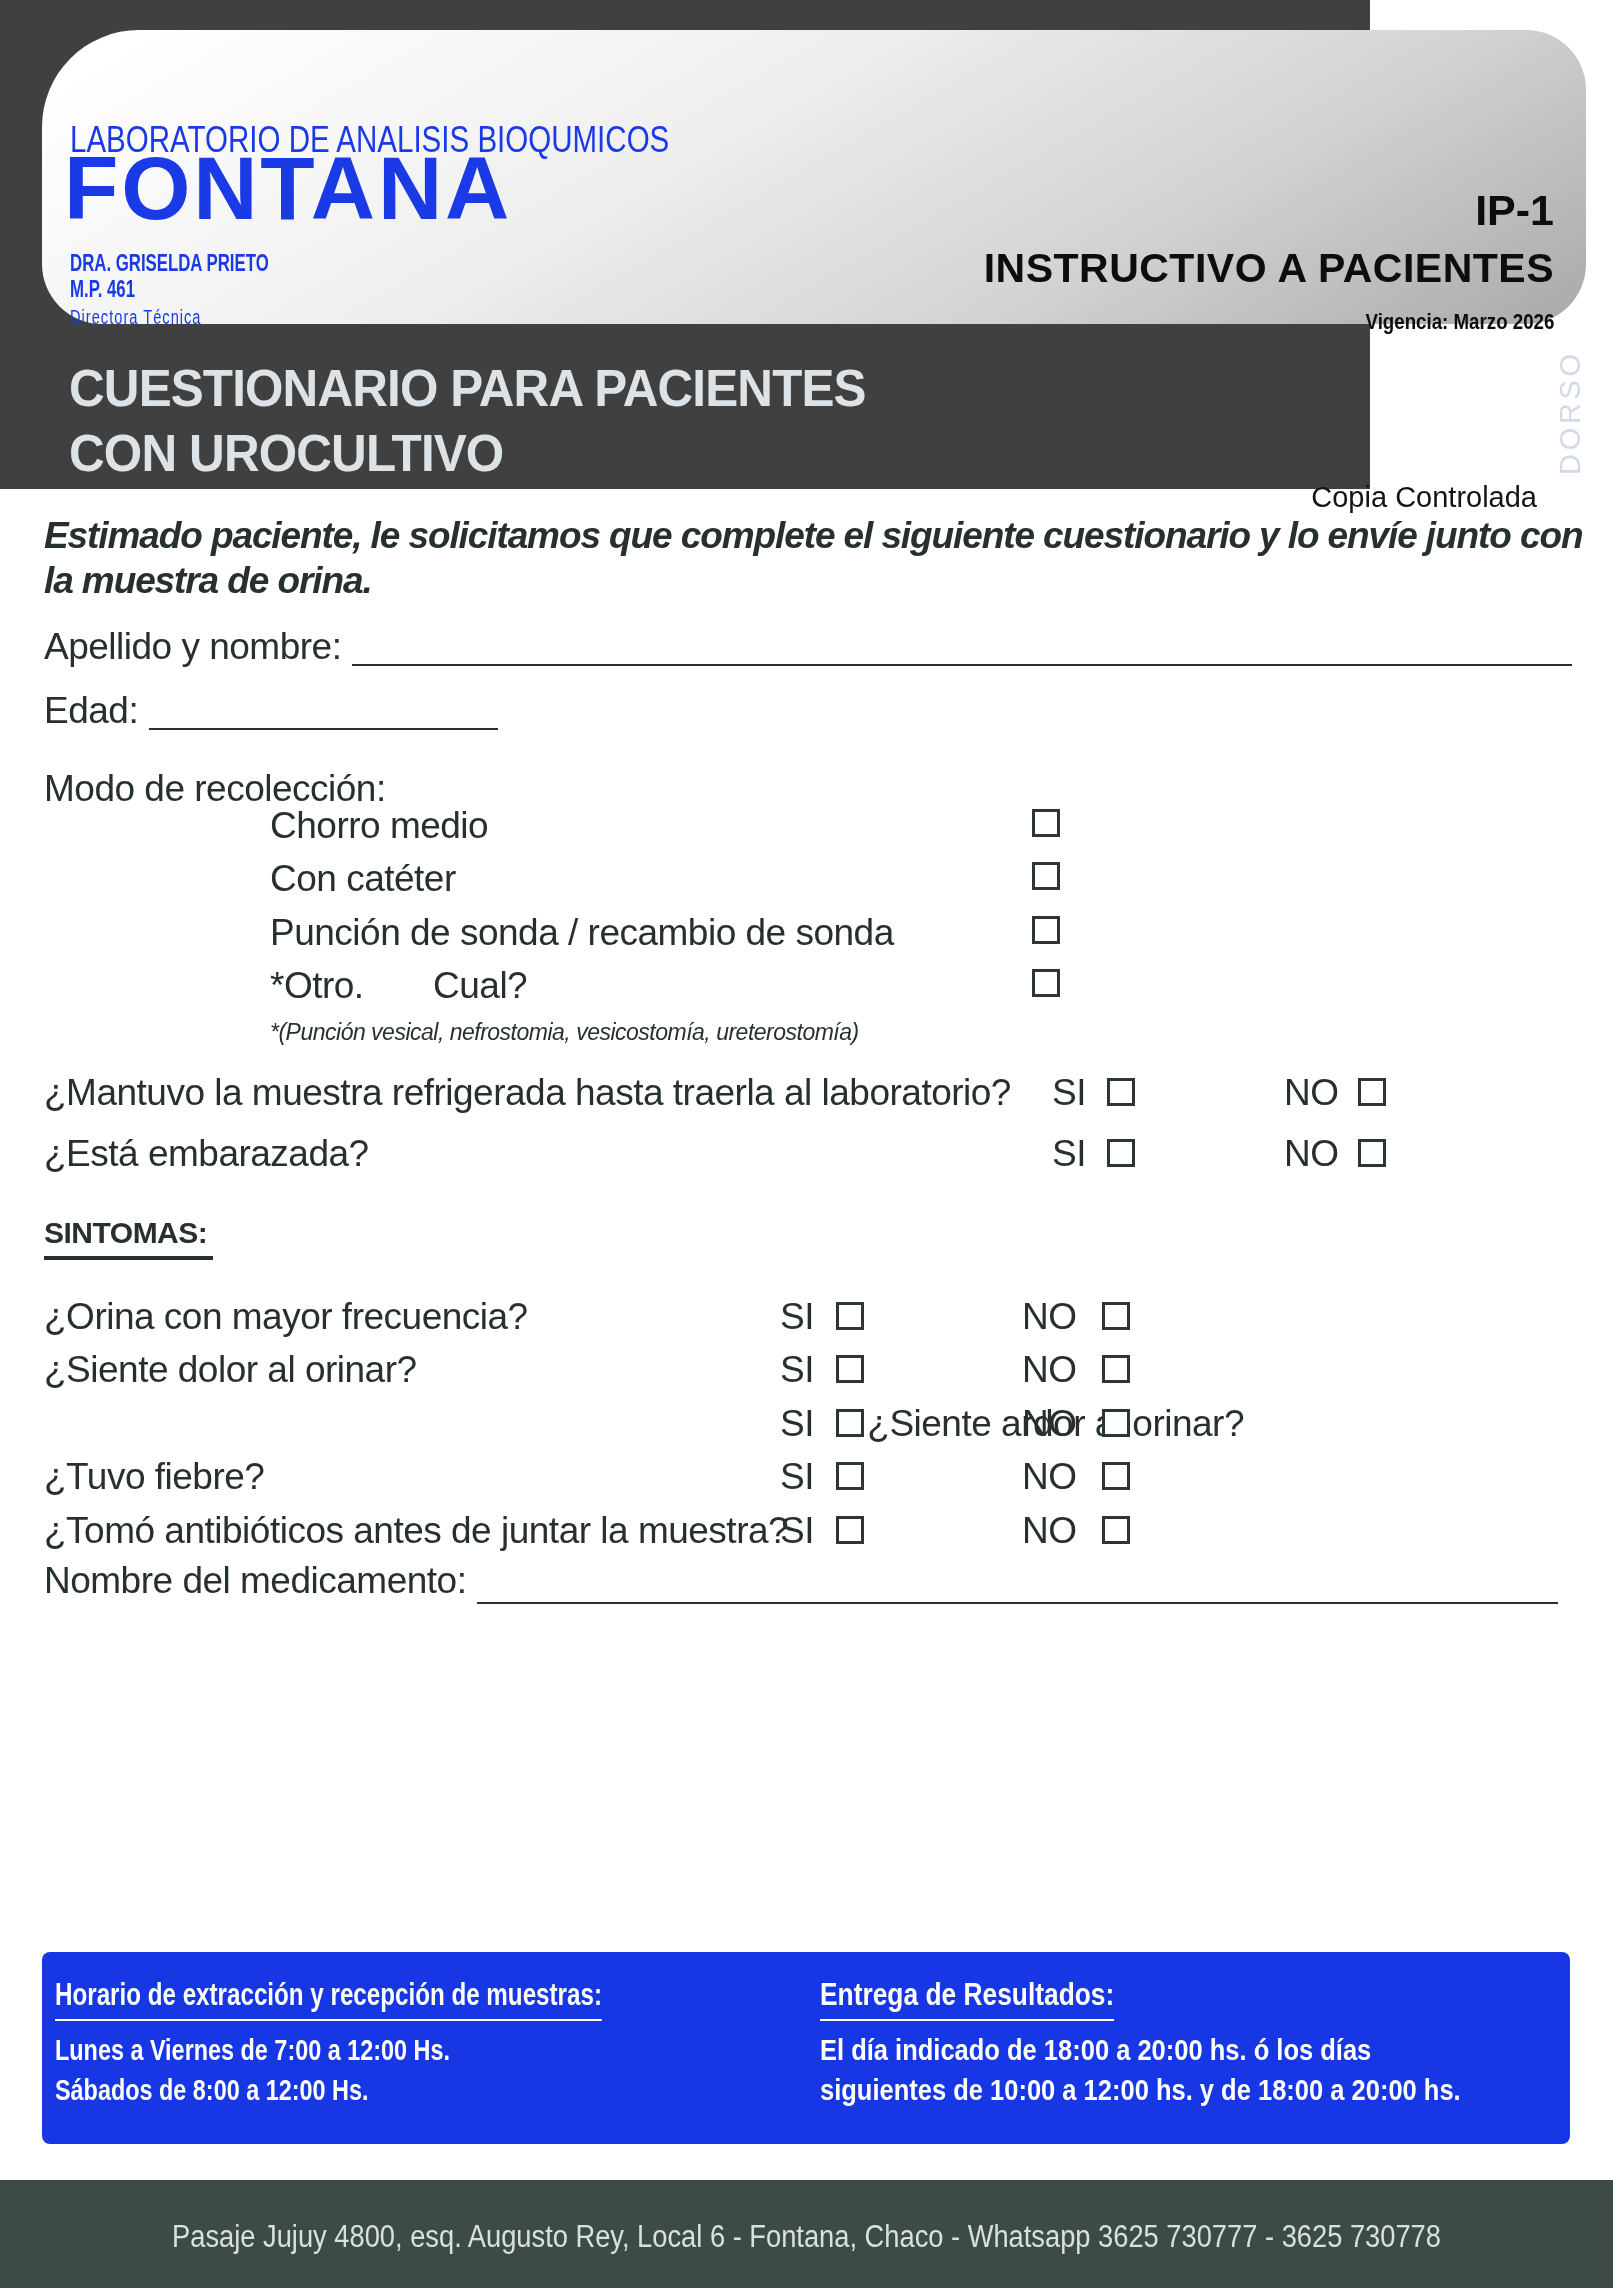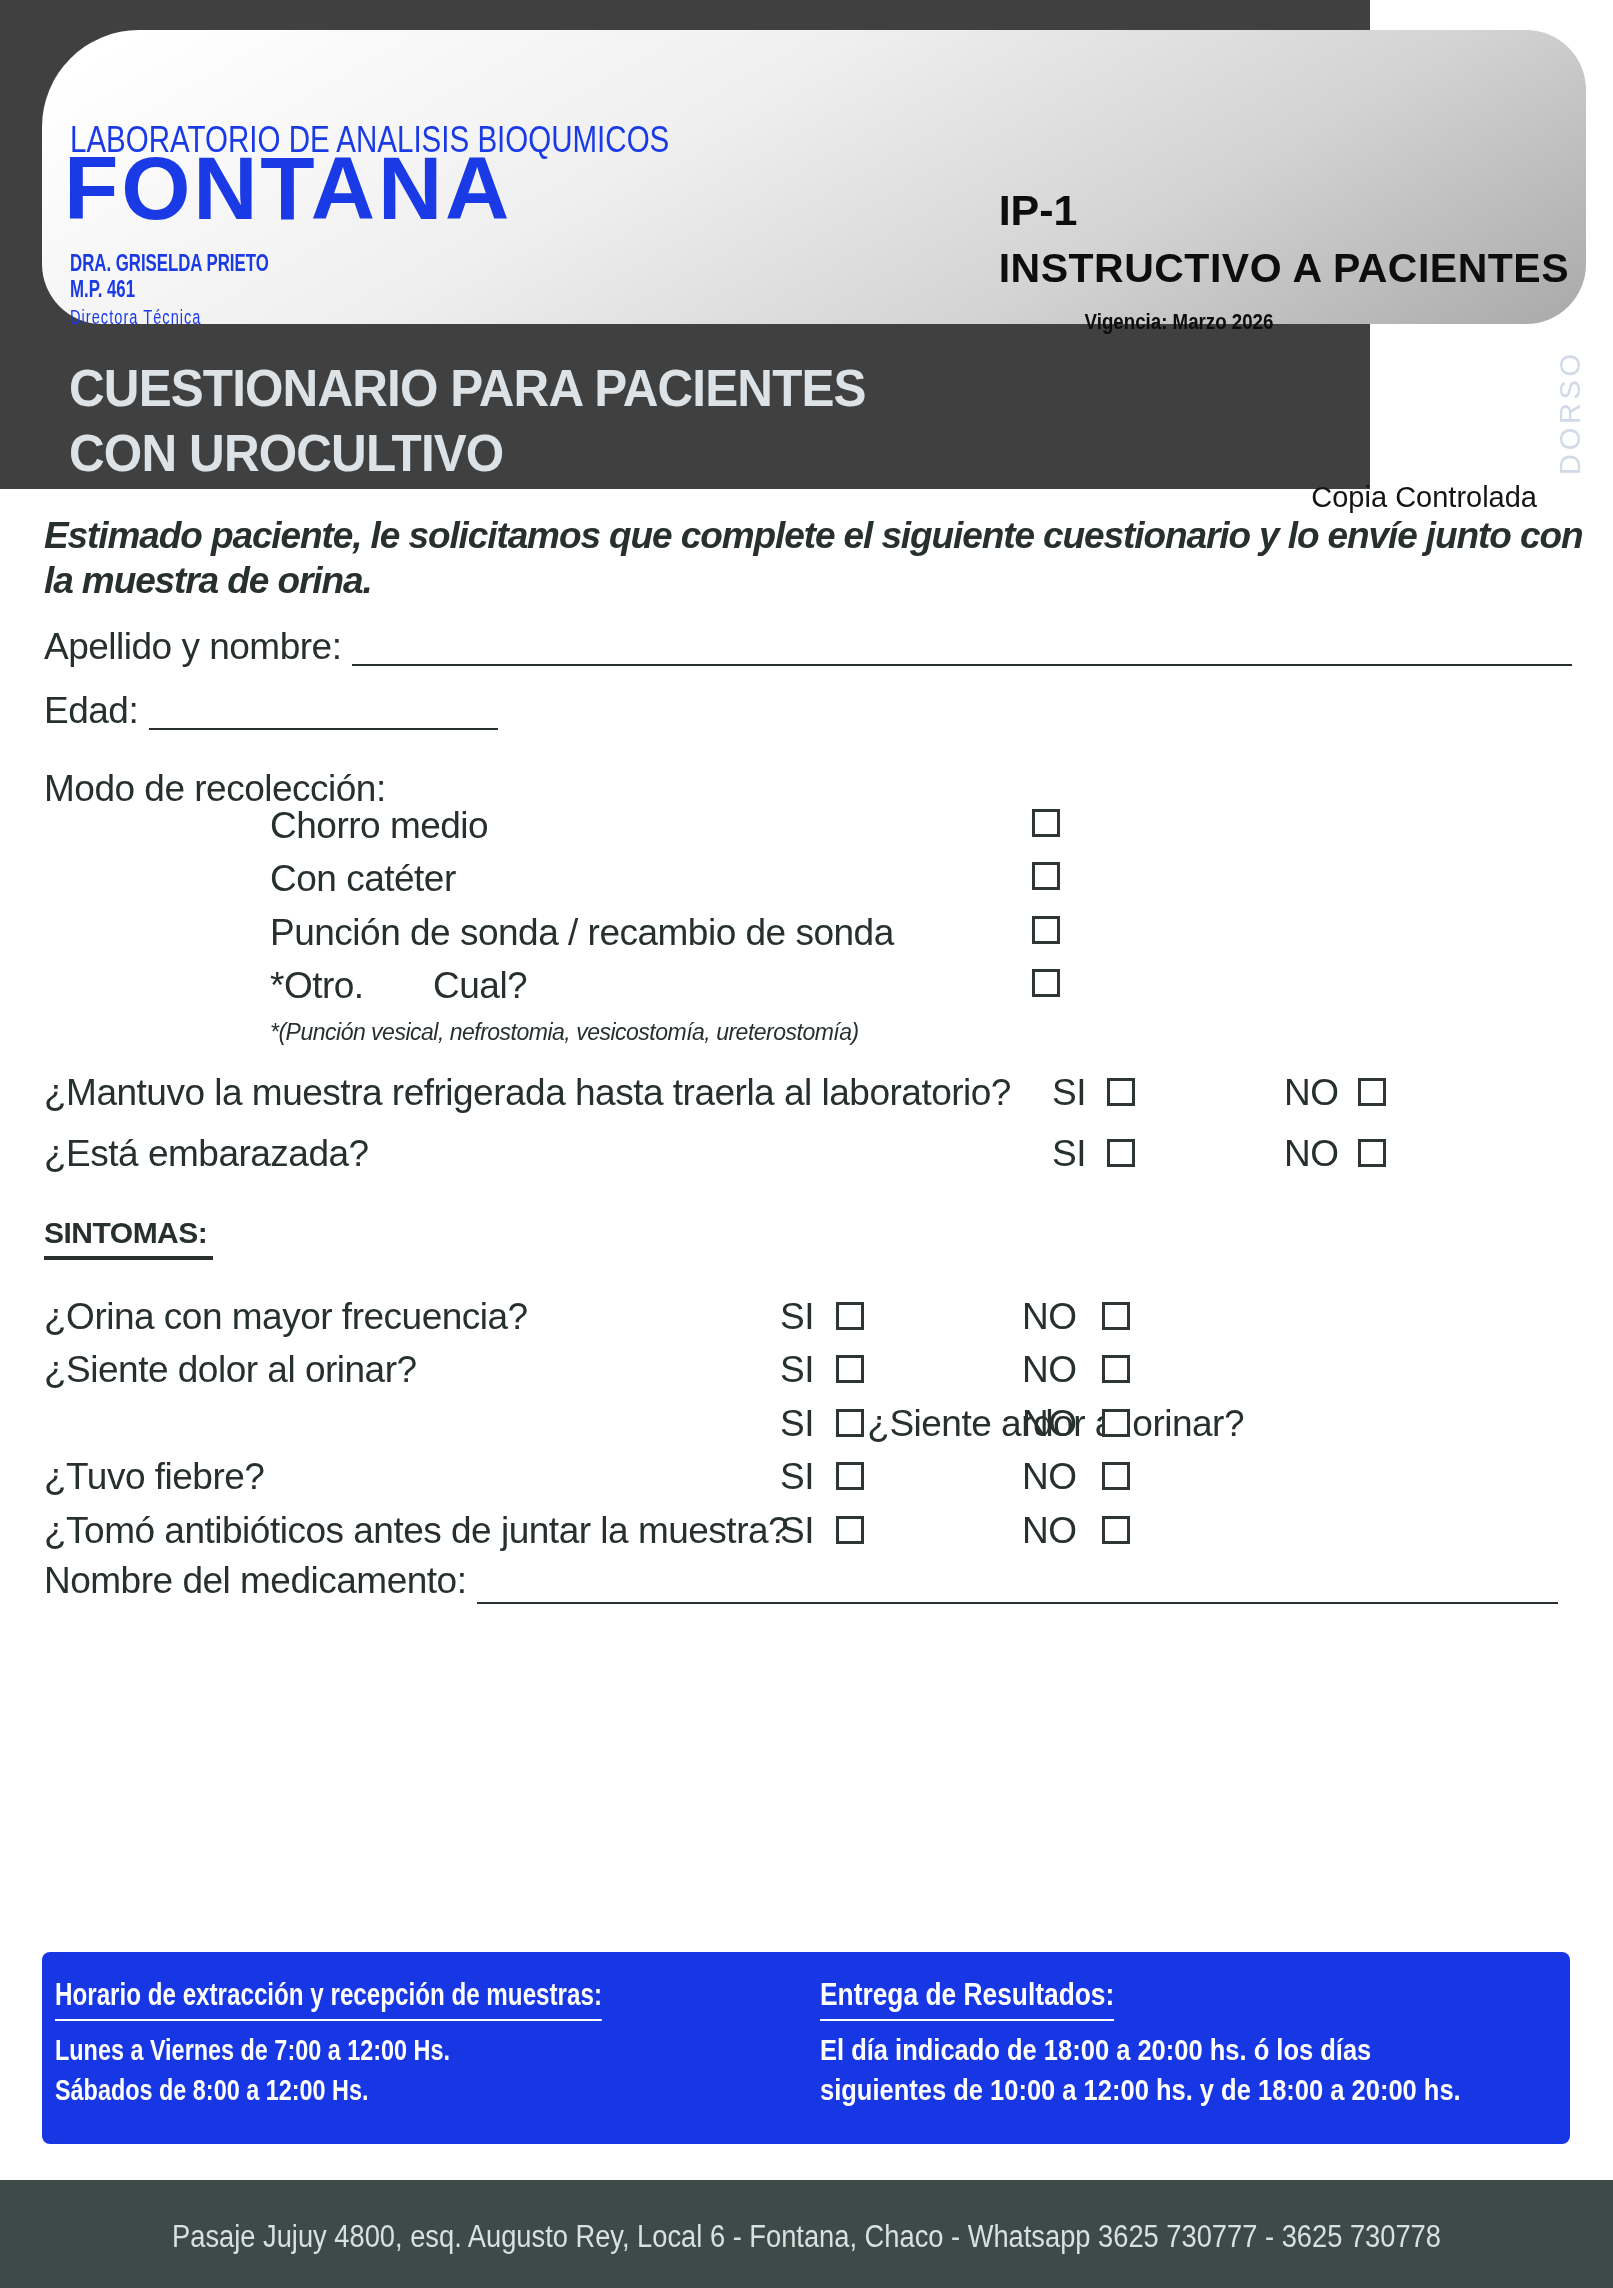--- a/index.html
+++ b/index.html
@@ -20,21 +20,21 @@
     position:absolute; left:28px; top:89px; font-size:36px; color:#1a3ae6;
     white-space:nowrap; transform:scaleX(.82); transform-origin:left center; letter-spacing:0;
   }
   .brand {
     position:absolute; left:22px; top:114px; font-size:89px; font-weight:bold;
     letter-spacing:2.8px; color:#1a3ae6; white-space:nowrap; line-height:1;
   }
   .director { position:absolute; left:28px; top:220px; transform:scaleX(.73); transform-origin:left top; white-space:nowrap; color:#1a3ae6; }
   .director .d1, .director .d2 { font-size:23px; font-weight:bold; line-height:26px; }
   .director .d3 { font-size:20px; letter-spacing:1.4px; margin-top:3.7px; }
-  .doc-right { position:absolute; right:17px; top:157px; color:#0d0d0d; }
+  .doc-right { position:absolute; right:32px; top:157px; text-align:right; color:#0d0d0d; }
   .doc-code { font-size:43px; font-weight:bold; line-height:1.1; }
   .doc-type { font-size:41px; font-weight:bold; margin-top:11px; letter-spacing:0.5px; white-space:nowrap; }
   .validity { font-size:22px; font-weight:bold; margin-top:16.6px; transform:scaleX(.85); transform-origin:right center; white-space:nowrap; }
   .banner {
     position:absolute; left:69px; top:356px; color:#dce2e5; font-weight:bold;
     font-size:52px; line-height:65px; letter-spacing:-0.9px; white-space:nowrap;
     transform:scaleX(.95); transform-origin:left top;
   }
   .dorso { position:absolute; left:1554px; top:364px; width:46px; height:111px; }
   .dorso span {

